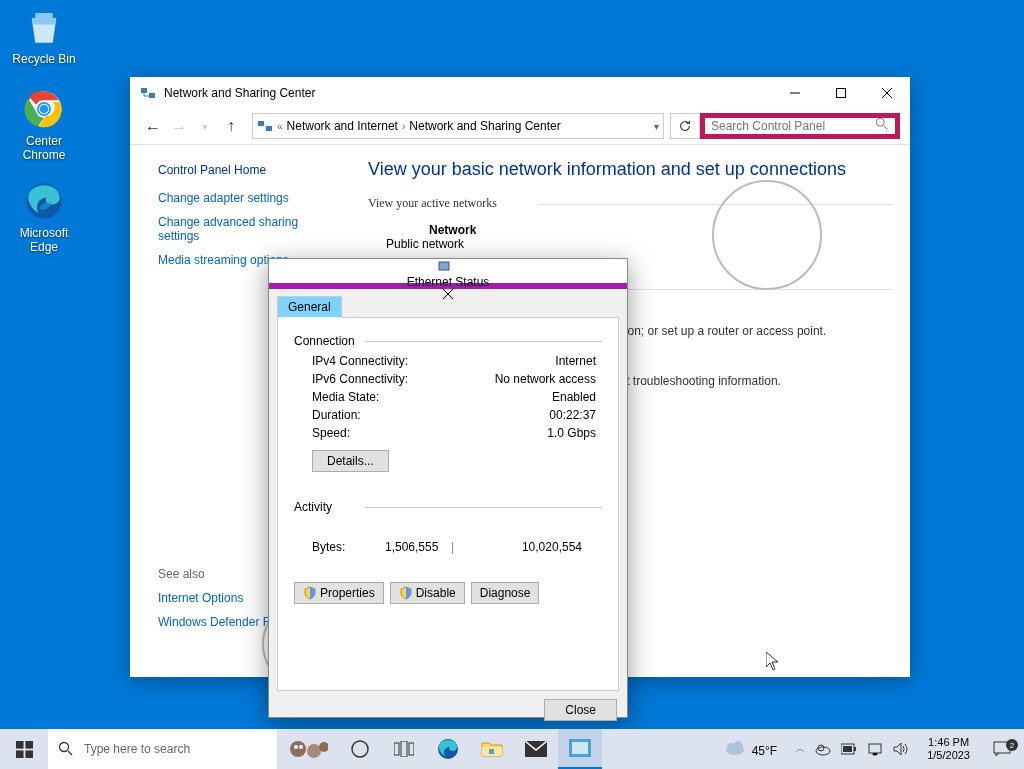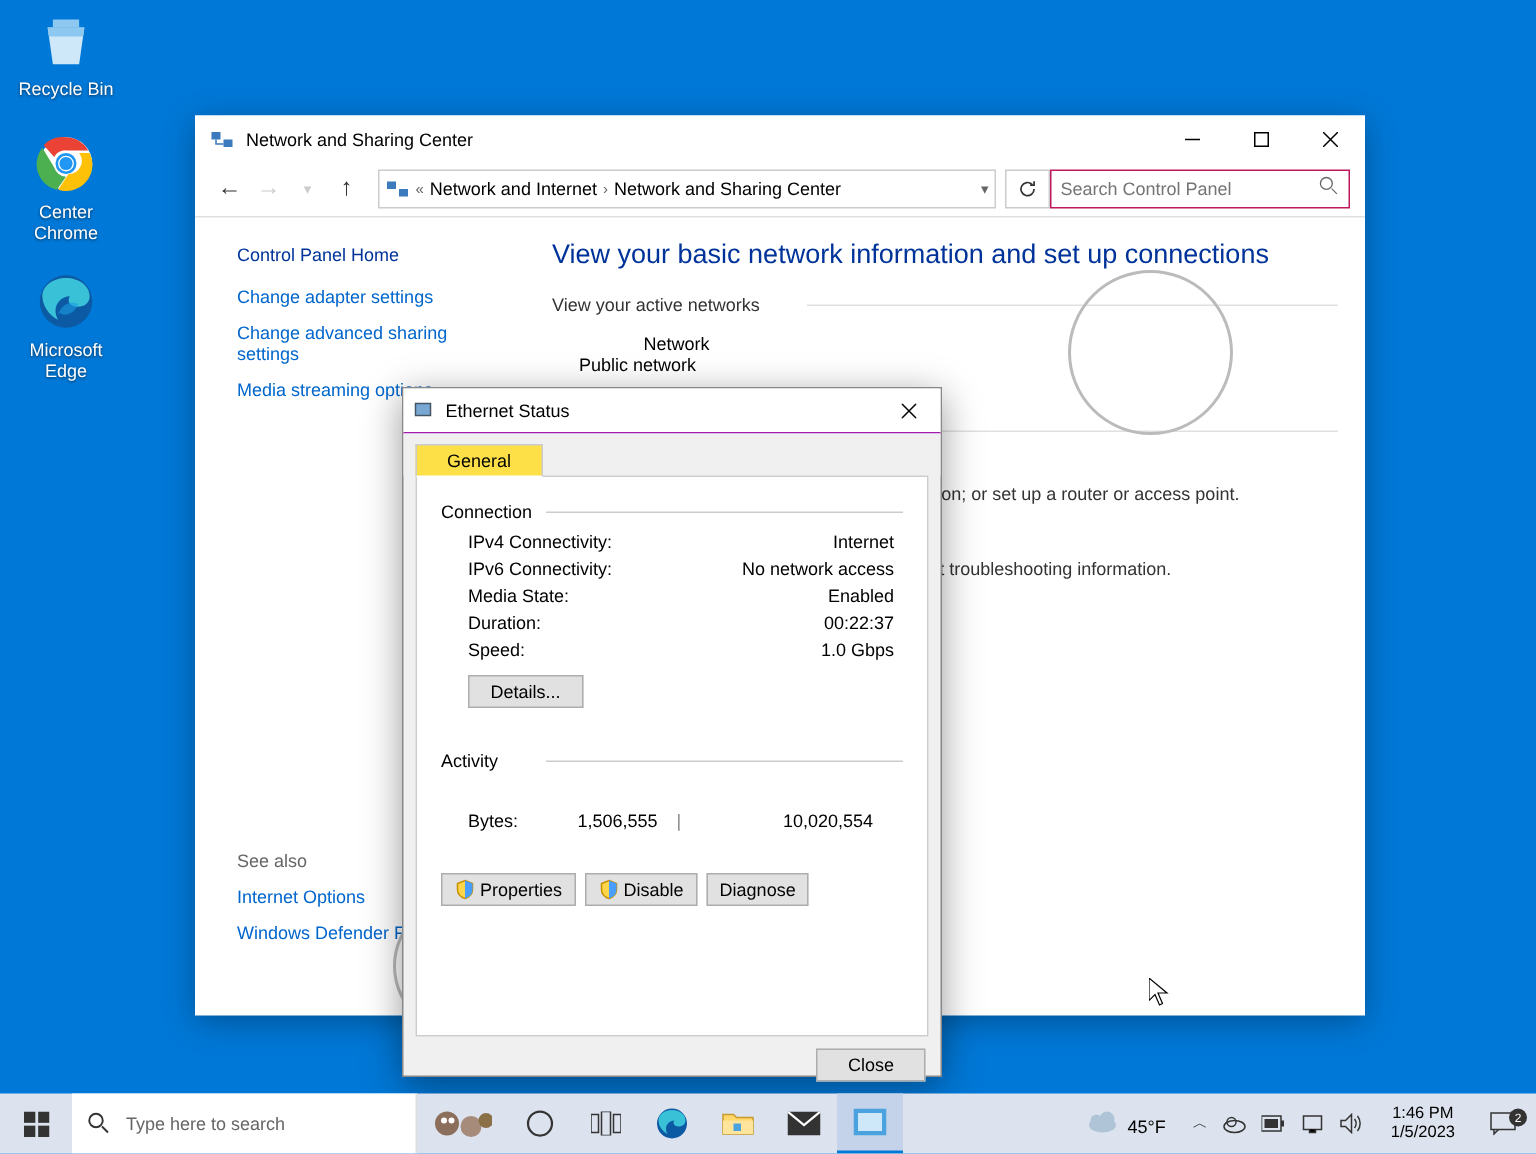--- a/index.html
+++ b/index.html
@@ -18,50 +18,50 @@
 .win-title .ttext { font-size: 12px; color: #000; flex: 1; }
 .win-ctrls { display: flex; }
 .win-ctrls div { width: 46px; height: 31px; display: flex; align-items: center; justify-content: center; color: #333; cursor: pointer; }
 
 .nav-row { height: 37px; display: flex; align-items: center; border-bottom: 1px solid #e0e0e0; padding: 0 10px; }
 .nav-arrow { width: 26px; height: 26px; display: flex; align-items: center; justify-content: center; color: #333; cursor: pointer; font-size: 16px; }
 .nav-arrow.disabled { color: #ccc; }
 .addr { flex: 1; display: flex; align-items: center; border: 1px solid #ccc; height: 26px; margin: 0 6px 0 8px; padding: 0 4px; font-size: 12px; }
 .addr .sep { margin: 0 4px; color: #666; font-size: 10px; }
 .refresh-btn { width: 30px; height: 26px; border: 1px solid #ccc; display: flex; align-items: center; justify-content: center; cursor: pointer; }
-.search-box { width: 200px; height: 26px; border: 1px solid #be185d; display: flex; align-items: center; padding: 0 6px; }
+.search-box { width: 200px; height: 26px; border: 5px solid #be185d; display: flex; align-items: center; padding: 0 6px; }
 .search-box input { border: none; outline: none; flex: 1; font-size: 12px; }
 .search-box .sic { color: #666; }
 
 .cp-body { display: flex; height: calc(100% - 68px); }
 .cp-side { width: 220px; padding: 18px 10px 10px 28px; font-size: 12px; }
 .cp-side .hdr { color: #003399; margin-bottom: 14px; }
 .cp-side .lnk { color: #0066cc; margin-bottom: 10px; cursor: pointer; }
 .cp-side .seealso { margin-top: 300px; color: #666; }
 .cp-main { flex: 1; padding: 14px 18px; font-size: 12px; }
 .cp-main h2 { color: #003399; font-size: 18px; font-weight: 400; margin-bottom: 16px; }
-.sect-t { color: #333; margin-bottom: 4px; position: relative; }
+.sect-t { color: #333; margin-bottom: 4px; position: relative; font-family: Liberation Serif, serif; }
 .sect-t::after { content: ""; position: absolute; left: 170px; right: 0; top: 50%; border-top: 1px solid #e0e0e0; }
 .netbox { display: flex; margin: 12px 0 30px 18px; }
 .netbox .l { flex: 1; }
-.netbox .l .nn { font-weight: 400; padding-left: 43px; }
+.netbox .l .nn { font-weight: 700; padding-left: 43px; }
 .netbox .r { width: 210px; }
 .netbox .r div { margin-bottom: 4px; }
 .eth-link { color: #0066cc; cursor: pointer; }
 .change-txt { margin: 10px 0 6px; }
 .change-txt .sub { color: #333; margin-left: 18px; margin-top: 4px; }
 
 
 .dlg { position: absolute; left: 268px; top: 258px; width: 360px; height: 460px; background: #f0f0f0; border: 1px solid #888; box-shadow: 0 6px 24px rgba(0,0,0,.4); }
-.dlg-title { height: 30px; background: #fff; display: flex; align-items: center; padding: 0 6px; border-bottom: 1px solid #a21caf; }
+.dlg-title { height: 30px; background: #fff; display: flex; align-items: center; padding: 0 6px; border-bottom: 6px solid #a21caf; flex-direction: column; }
 .dlg-title .ic { width: 16px; height: 16px; margin-right: 6px; }
 .dlg-title .t { font-size: 12px; flex: 1; }
 .dlg-title .x { width: 30px; height: 24px; display: flex; align-items: center; justify-content: center; cursor: pointer; }
 .tabbar { padding: 6px 8px 0; background: #f0f0f0; }
-.tab { display: inline-block; background: #fde047; border: 1px solid #ccc; border-bottom: 1px solid #fff; padding: 3px 20px; font-size: 12px; position: relative; top: 1px; }
+.tab { display: inline-block; background: #7dd3fc; border: 1px solid #ccc; border-bottom: 1px solid #fff; padding: 3px 10px; font-size: 12px; position: relative; top: 1px; }
 .dlg-body { background: #fff; margin: 0 8px 8px; border: 1px solid #ccc; padding: 10px 16px; height: 374px; font-size: 12px; }
 .grp-t { margin: 6px 0 4px; position: relative; }
 .grp-t::after { content: ""; position: absolute; left: 70px; right: 0; top: 50%; border-top: 1px solid #ccc; }
 .kv { display: flex; justify-content: space-between; padding: 2px 6px 2px 18px; }
 .btn { display: inline-flex; align-items: center; justify-content: center; background: #e1e1e1; border: 1px solid #adadad; padding: 3px 14px; font-size: 12px; cursor: pointer; }
 .activity { text-align: center; margin-top: 18px; }
 .act-row { display: flex; align-items: center; justify-content: center; gap: 12px; }
 .act-row .line { width: 48px; border-top: 1px solid #888; }
 .act-ic { width: 48px; height: 36px; }
 .dlg-foot { text-align: right; padding: 0 10px 10px; }

